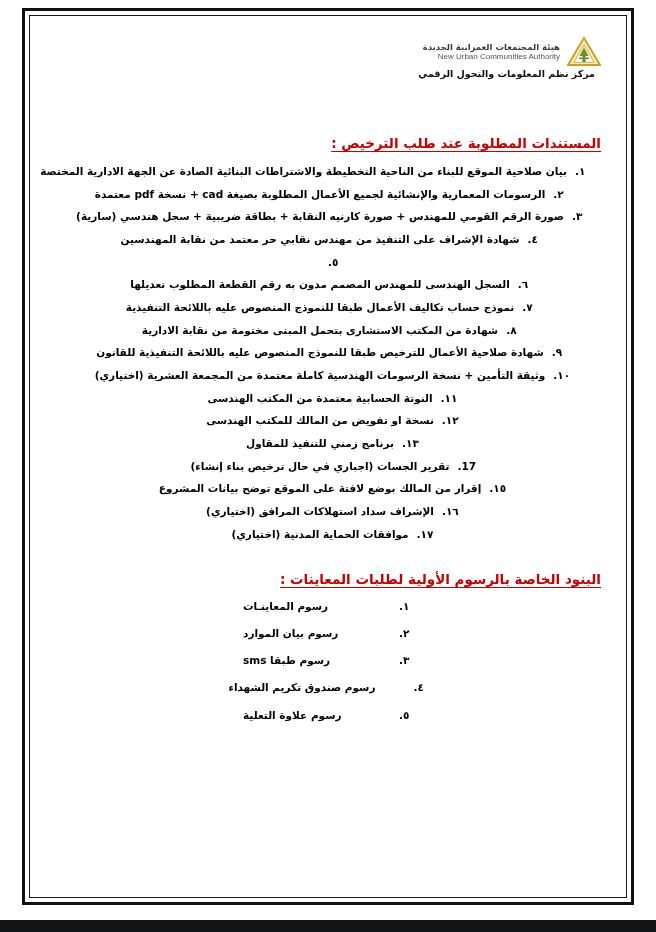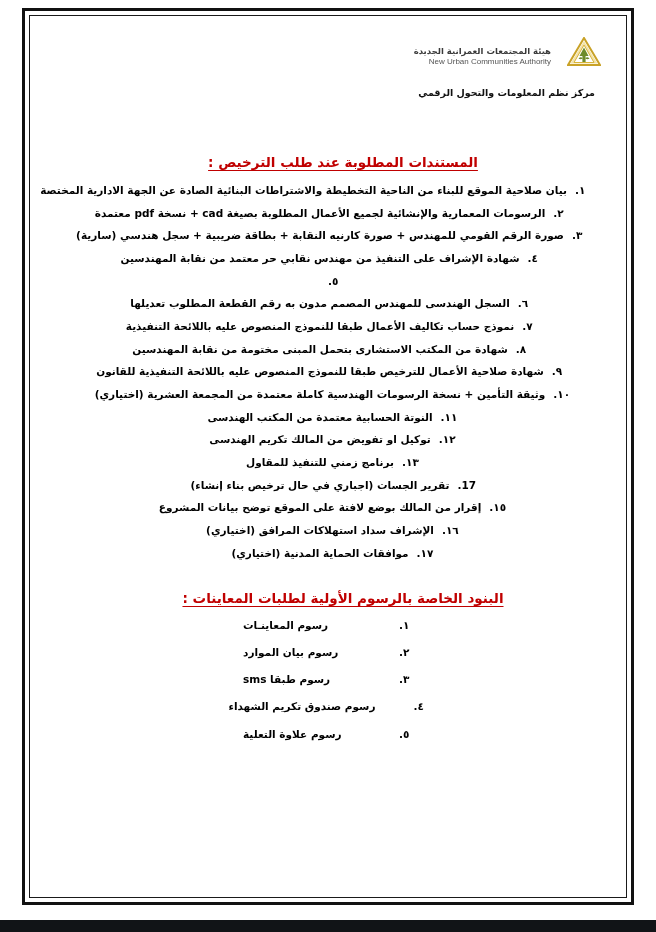--- a/index.html
+++ b/index.html
@@ -61,22 +61,22 @@
   .letterhead {
     display: flex;
     flex-direction: column;
     align-items: flex-start;
     margin: 0 0 0 0;
     padding: 4px 0 0 0;
   }
   .letterhead-top {
     display: flex;
     flex-direction: row;
-    align-items: flex-end;
-    gap: 16px;
+    align-items: center;
+    gap: 7px;
     margin-left: 10px;
   }
   .org-logo {
     width: 34px;
     height: 30px;
     position: relative;
     flex: 0 0 auto;
   }
   .org-names {
     display: flex;
@@ -93,36 +93,35 @@
   }
   .org-name-en {
     font-size: 8px;
     color: #555555;
     direction: ltr;
     font-weight: 400;
     white-space: nowrap;
     font-family: "Liberation Sans", sans-serif;
   }
   .dept-name {
-    margin-top: 20px;
+    margin-top: 1px;
     margin-right: 6px;
     font-size: 9.5px;
     font-weight: bold;
     color: #111111;
     white-space: nowrap;
   }
 
   
   .section-heading {
     color: #c00000;
     font-weight: bold;
     font-size: 13.5px;
     text-decoration: underline;
     text-underline-offset: 3px;
-    text-align: center;
     margin: 0;
     white-space: nowrap;
   }
   .heading-row-1 {
     margin-top: 56px;
     margin-bottom: 13px;
     padding-left: 30px;
   }
   .heading-row-2 {
     margin-top: 30px;
@@ -242,37 +241,37 @@
       <li>
         <span class="item-num">٦.</span>
         <span class="item-text">السجل الهندسى للمهندس المصمم مدون به رقم القطعة المطلوب تعديلها</span>
       </li>
       <li>
         <span class="item-num">٧.</span>
         <span class="item-text">نموذج حساب تكاليف الأعمال طبقا للنموذج المنصوص عليه باللائحة التنفيذية</span>
       </li>
       <li>
         <span class="item-num">٨.</span>
-        <span class="item-text">شهادة من المكتب الاستشارى بتحمل المبنى مختومة من نقابة المهندسين</span>
+        <span class="item-text">شهادة من المكتب الاستشارى بتحمل المبنى مختومة من نقابة الادارية</span>
       </li>
       <li>
         <span class="item-num">٩.</span>
         <span class="item-text">شهادة صلاحية الأعمال للترخيص طبقا للنموذج المنصوص عليه باللائحة التنفيذية للقانون</span>
       </li>
       <li>
         <span class="item-num">١٠.</span>
         <span class="item-text">وثيقة التأمين + نسخة الرسومات الهندسية كاملة معتمدة من المجمعة العشرية (اختياري)</span>
       </li>
       <li>
         <span class="item-num">١١.</span>
         <span class="item-text">النوتة الحسابية معتمدة من المكتب الهندسى</span>
       </li>
       <li>
         <span class="item-num">١٢.</span>
-        <span class="item-text">توكيل او تفويض من المالك تكريم الهندسى</span>
+        <span class="item-text">نسخة او تفويض من المالك للمكتب الهندسى</span>
       </li>
       <li>
         <span class="item-num">١٣.</span>
         <span class="item-text">برنامج زمني للتنفيذ للمقاول</span>
       </li>
       <li>
         <span class="item-num">17.</span>
         <span class="item-text">تقرير الجسات (اجباري في حال ترخيص بناء إنشاء)</span>
       </li>
       <li>

